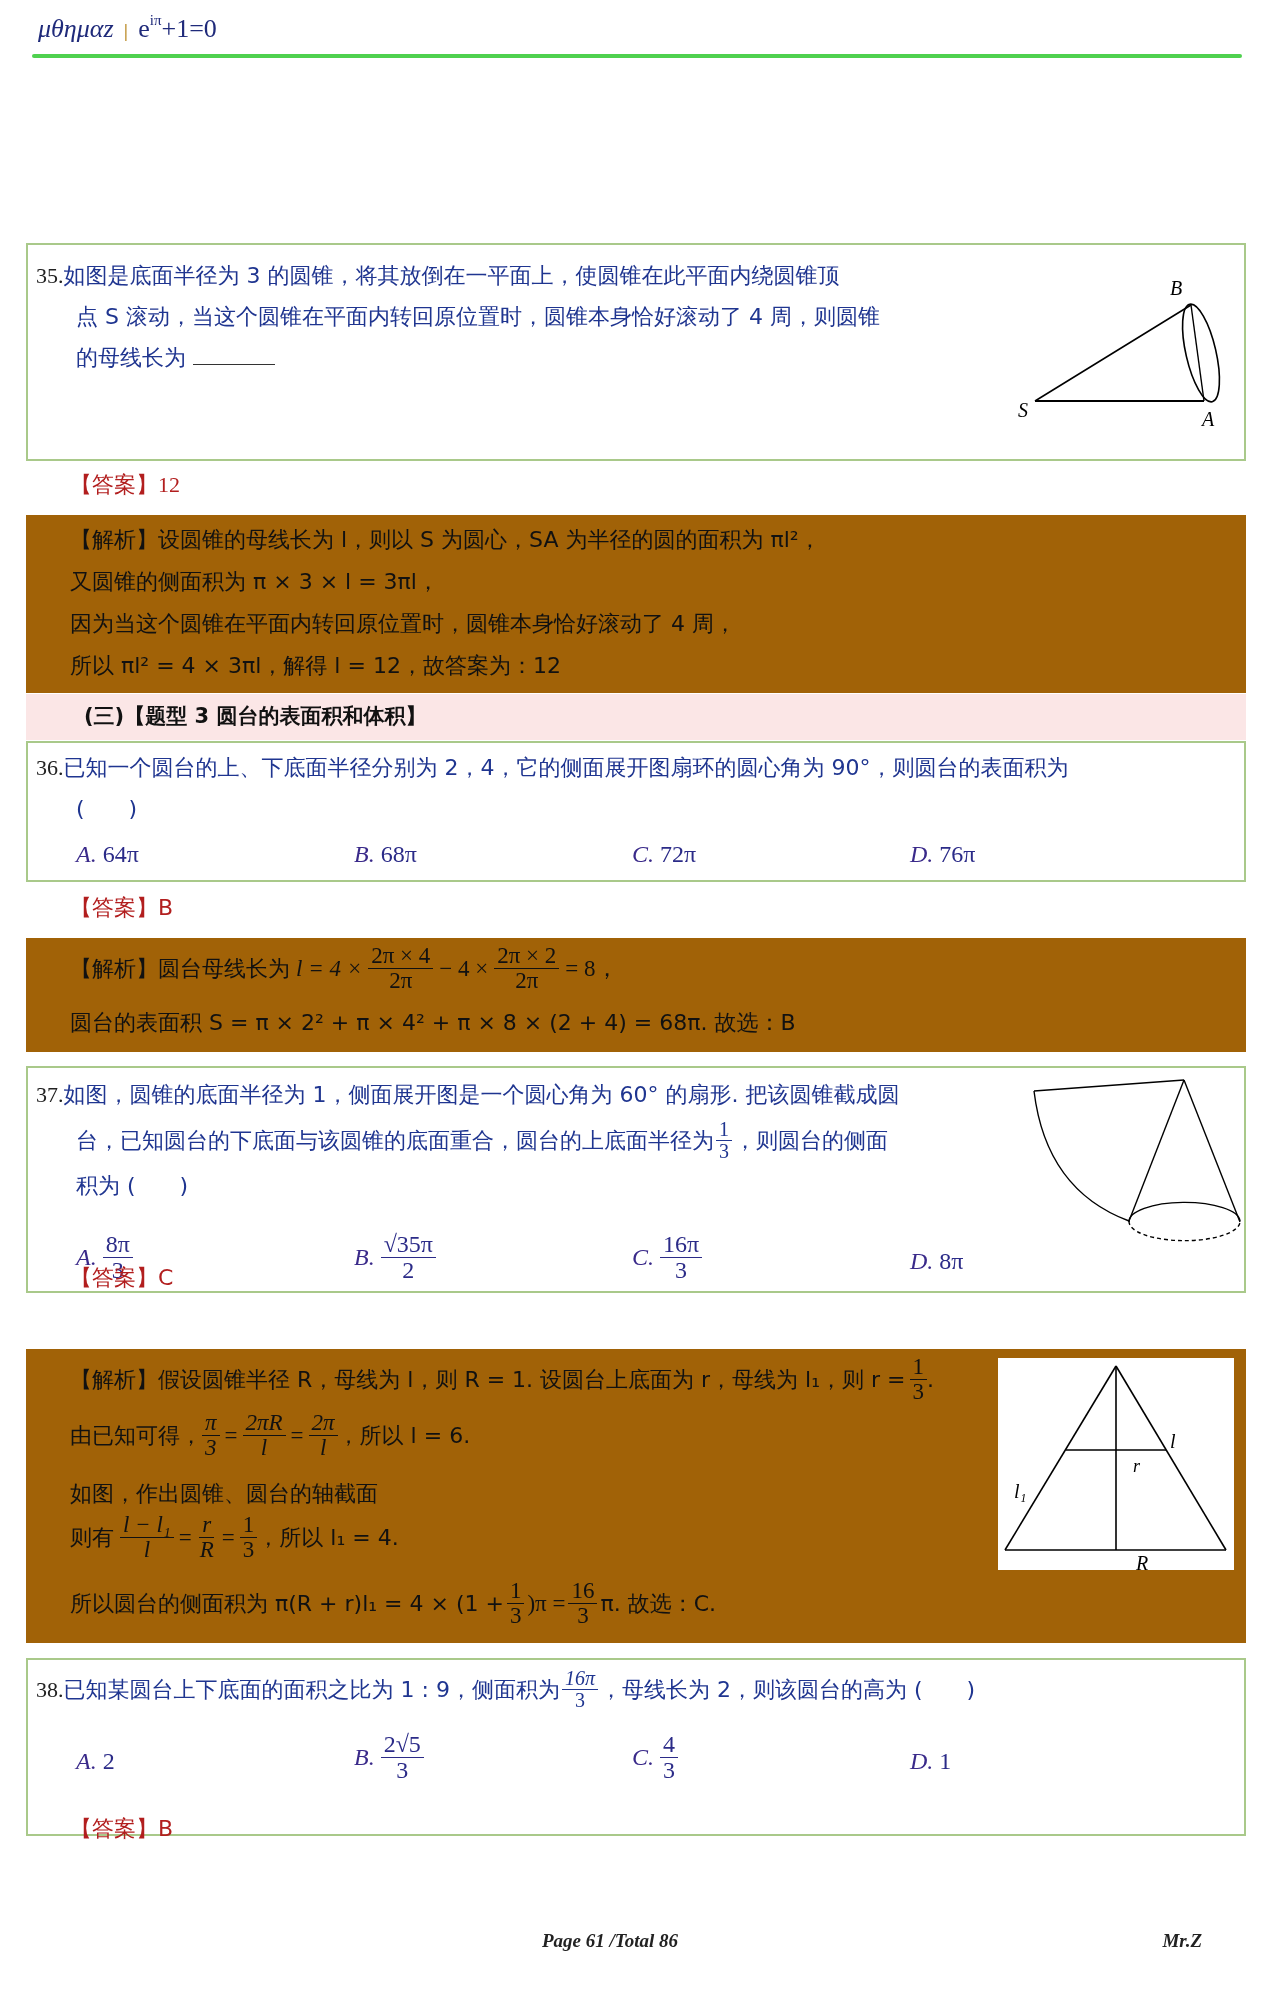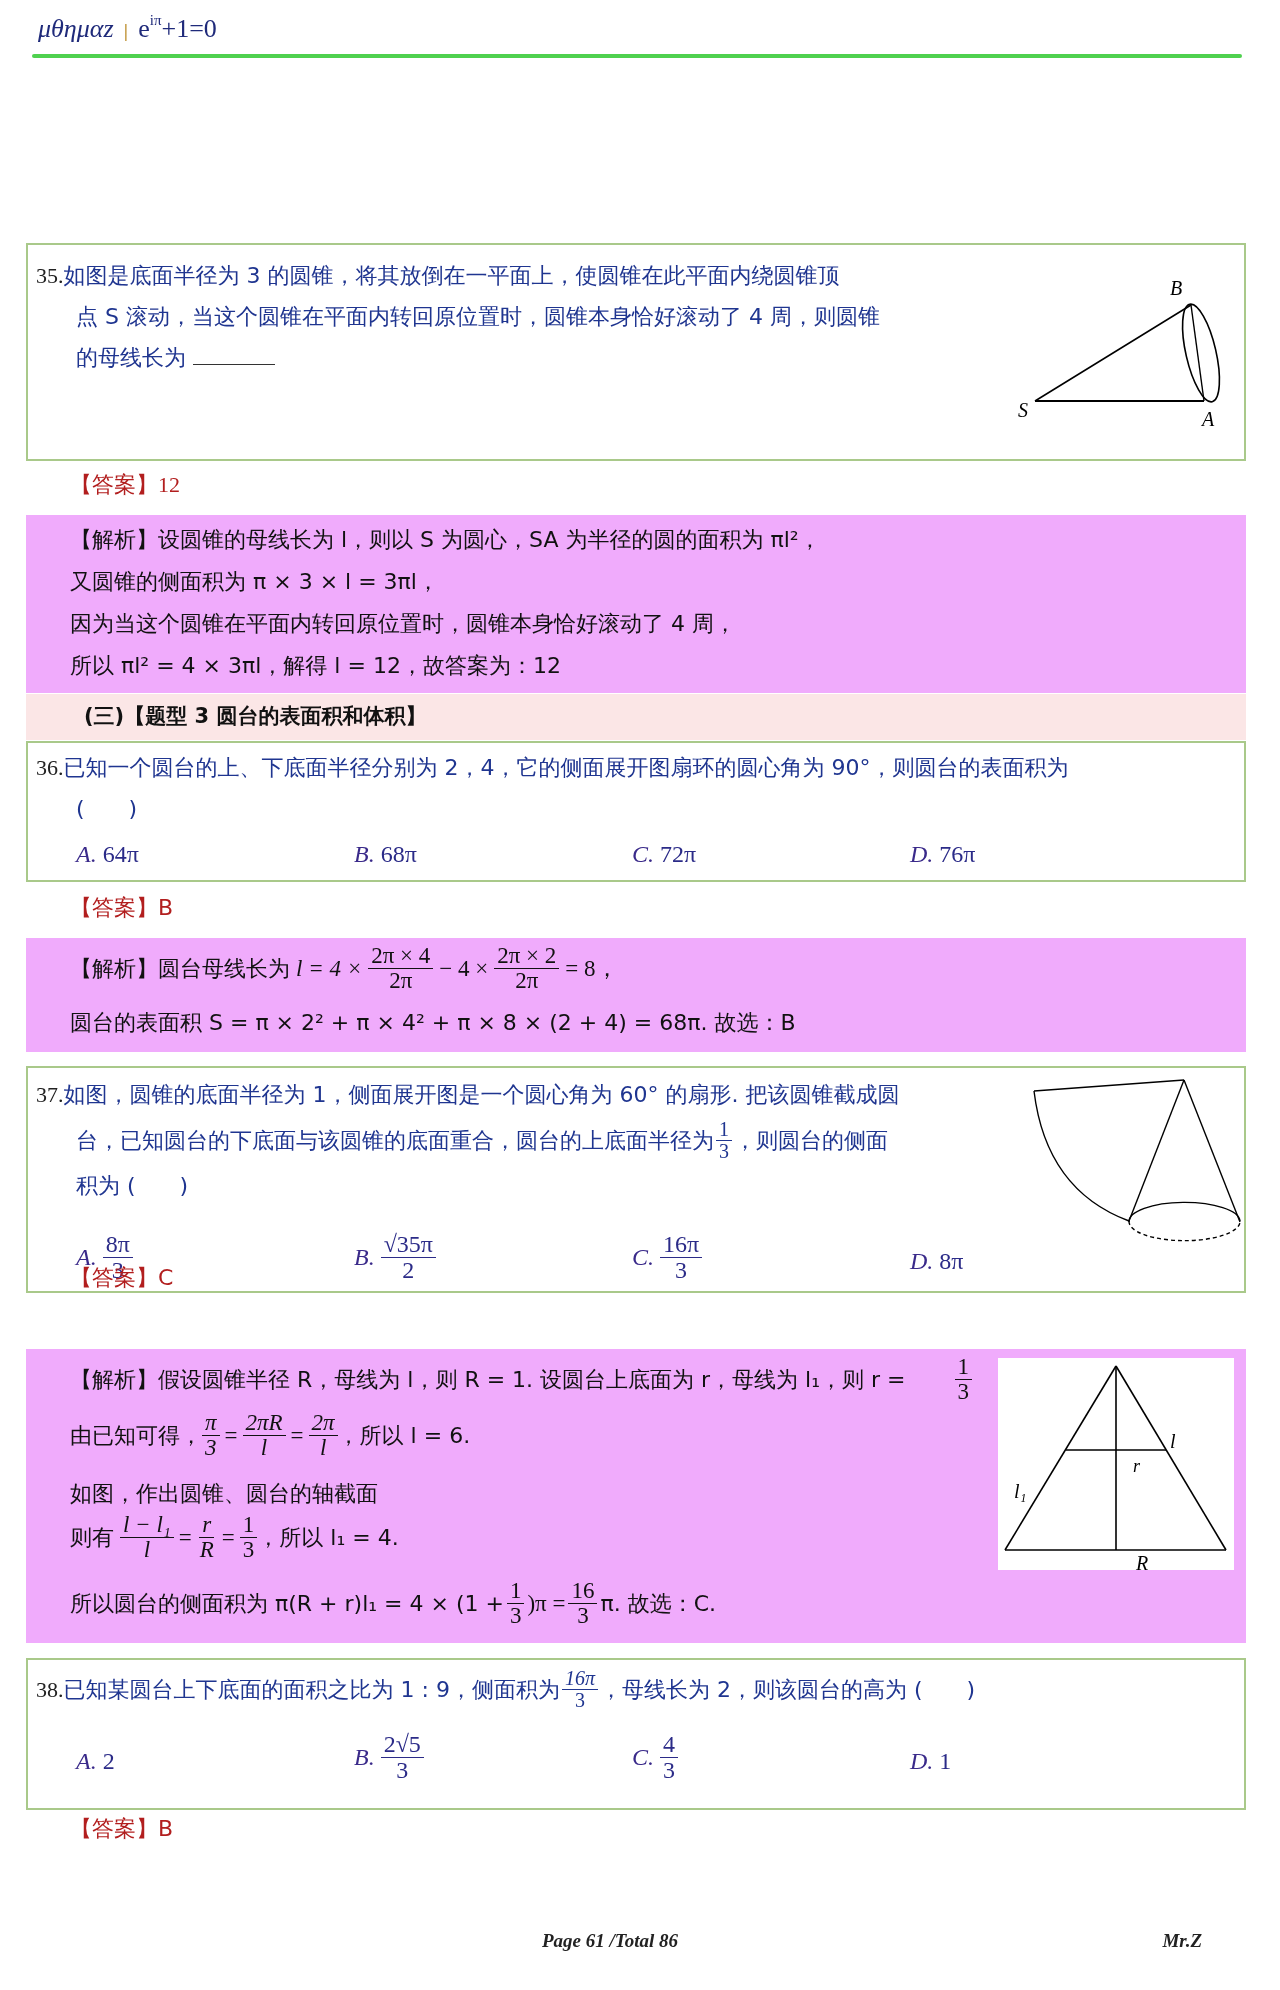--- a/index.html
+++ b/index.html
@@ -21,21 +21,21 @@
   .blank { display: inline-block; width: 82px; border-bottom: 1.5px solid #333; height: 22px; vertical-align: baseline; }
   .opt { position: absolute; white-space: nowrap; display: flex; align-items: center; gap: 6px; }
   .opt .lbl { font-style: italic; color: #3a2a8a; }
   .frac { display: inline-flex; flex-direction: column; align-items: center; vertical-align: middle; font-family: "Liberation Serif", serif; line-height: 1.05; }
   .frac .num { border-bottom: 1.3px solid currentColor; padding: 0 3px; text-align: center; }
   .frac .den { padding: 0 3px; }
 
   .answer { position: absolute; left: 70px; font-family: "DejaVu Sans", sans-serif; font-size: 22px; color: #b21e1e; }
   .answer .val { font-family: "Liberation Serif", serif; }
 
-  .expl { position: absolute; left: 26px; width: 1220px; background: #f0abfc; }
+  .expl { position: absolute; left: 26px; width: 1220px; background: #a16207; }
   .eline { position: absolute; left: 44px; font-family: "DejaVu Sans", sans-serif; font-size: 22px; color: #111; white-space: nowrap; display: flex; align-items: center; }
   .eline .m, .eline .n { font-size: 23px; }
 
   .section { position: absolute; left: 26px; top: 694px; width: 1220px; height: 46px; background: #fbe6e6; }
   .section span { position: absolute; left: 58px; top: 8px; font-family: "DejaVu Sans", sans-serif; font-weight: bold; font-size: 21px; color: #111; }
 
   .footer-page { position: absolute; left: 0; width: 1220px; top: 1930px; text-align: center; font-family: "Liberation Serif", serif; font-style: italic; font-weight: bold; font-size: 19px; color: #222; }
   .footer-author { position: absolute; right: 78px; top: 1930px; font-family: "Liberation Serif", serif; font-style: italic; font-weight: bold; font-size: 19px; color: #222; }
 
   svg text { font-family: "Liberation Serif", serif; font-style: italic; }
@@ -164,21 +164,21 @@
     <path d="M6 19 Q 18 118 101 149" fill="none" stroke="#000" stroke-width="1.4"></path>
     <line x1="156" y1="8" x2="101" y2="149" stroke="#000" stroke-width="1.4"></line>
     <line x1="156" y1="8" x2="212" y2="150" stroke="#000" stroke-width="1.4"></line>
     <path d="M101 149 A 55 19 0 0 0 212 150" fill="none" stroke="#000" stroke-width="1.4" stroke-dasharray="4 3"></path>
     <path d="M101 149 A 55 19 0 0 0 212 150" transform="scale(1,-1) translate(0,-299)" fill="none" stroke="#000" stroke-width="1.4"></path>
   </svg>
 </div>
 <div class="answer" style="top:1263px;"><span>【答案】</span><span>C</span></div>
 
 <div class="expl" style="top:1349px;height:294px;">
-  <div class="eline" style="top:6px;gap:45px;">
+  <div class="eline" style="top:6px;">
     <span>【解析】假设圆锥半径 R，母线为 l，则 R = 1. 设圆台上底面为 r，母线为 l₁，则 r =</span>
     <span class="frac n" style="margin-left:4px;">
         <span class="num">1</span>
         <span class="den">3</span>
       </span>
     <span>.</span>
   </div>
   <div class="eline" style="top:62px;">
     <span>由已知可得，</span>
     <span class="frac m">
@@ -237,21 +237,21 @@
       <line x1="118" y1="8" x2="118" y2="192" stroke="#000" stroke-width="1.6"></line>
       <line x1="68" y1="92" x2="168" y2="92" stroke="#000" stroke-width="1.6"></line>
       <text x="172" y="90" font-size="20">l</text>
       <text x="135" y="114" font-size="18">r</text>
       <text x="16" y="140" font-size="20">l₁</text>
       <text x="138" y="212" font-size="20">R</text>
     </svg>
   </div>
 </div>
 
-<div class="qbox" style="top:1658px;height:152px;">
+<div class="qbox" style="top:1658px;height:178px;">
   <div class="qtext" style="position:absolute;left:8px;top:8px;width:1200px;display:flex;align-items:center;white-space:nowrap;">
     <span class="qnum">38.</span>
     <span>已知某圆台上下底面的面积之比为 1 : 9，侧面积为</span>
     <span class="frac" style="font-size:20px;color:#1f3590;margin:0 2px;">
         <span class="num" style="font-style:italic;">16π</span>
         <span class="den">3</span>
       </span>
     <span>，母线长为 2，则该圆台的高为 (　　)</span>
   </div>
   <div class="opt" style="left:48px;top:88px;font-size:24px;color:#2b2b88;font-family:'Liberation Serif',serif;">

